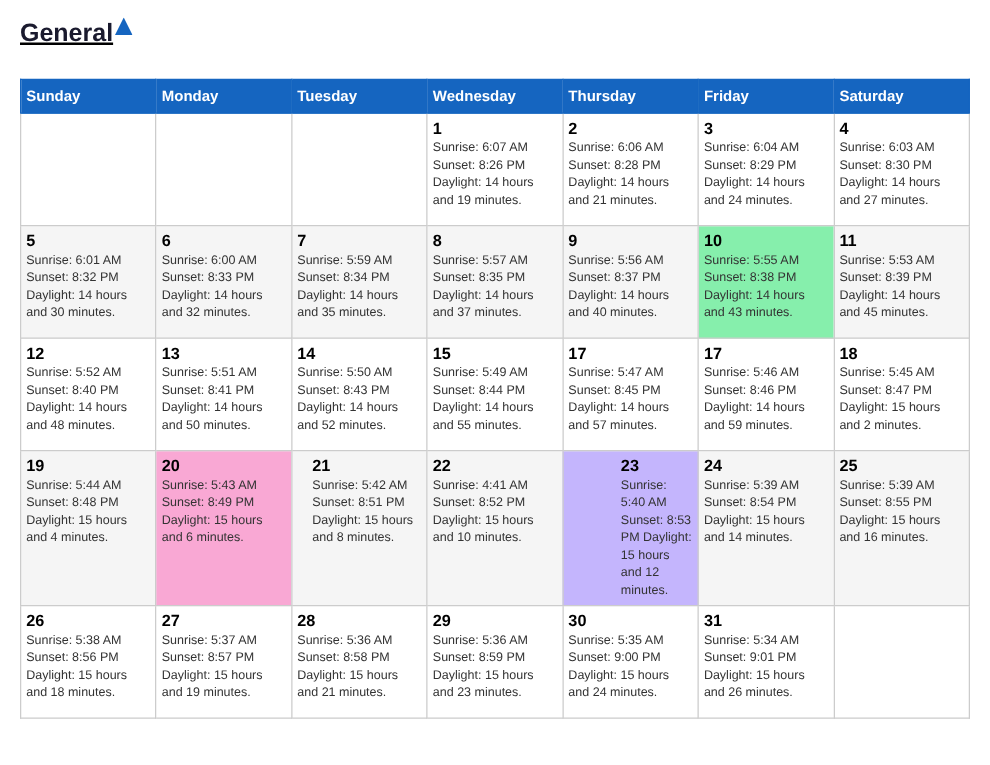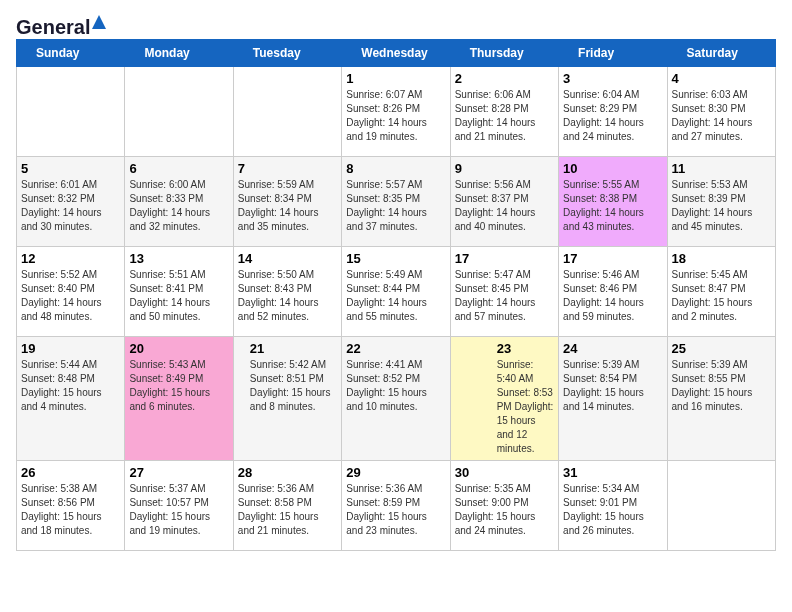--- a/index.html
+++ b/index.html
@@ -7,21 +7,22 @@
       font-family: Arial, sans-serif;
       background: #fff;
       width: 792px;
       min-height: 612px;
       padding: 16px;
     }
     .header {
       display: flex;
       justify-content: space-between;
       align-items: flex-start;
-      margin-bottom: 4px;
+      margin-bottom: 28px;
+      text-decoration: underline;
     }
     .logo {
       display: flex;
       flex-direction: column;
       align-items: flex-start;
     }
     .logo-text {
       display: flex;
       align-items: center;
     }
@@ -38,21 +39,21 @@
       color: #333;
     }
     .calendar {
       width: 100%;
       border-collapse: collapse;
       font-size: 11px;
     }
     .calendar th {
       background: #1565c0;
       color: #fff;
-      padding: 6px 19px;
+      padding: 6px 4px;
       text-align: left;
       font-size: 12px;
       border: 1px solid #1565c0;
     }
     .calendar td {
       border: 1px solid #ccc;
       vertical-align: top;
       padding: 4px;
       width: calc(100% / 7);
       height: 90px;
@@ -171,21 +172,21 @@
 Daylight: 14 hours
 and 37 minutes.</div>
         </td>
         <td style="background: rgb(245, 245, 245);">
           <div class="day-number">9</div>
           <div class="day-info">Sunrise: 5:56 AM
 Sunset: 8:37 PM
 Daylight: 14 hours
 and 40 minutes.</div>
         </td>
-        <td style="background: #f0abfc;">
+        <td style="background: #86efac;">
           <div class="day-number">10</div>
           <div class="day-info">Sunrise: 5:55 AM
 Sunset: 8:38 PM
 Daylight: 14 hours
 and 43 minutes.</div>
         </td>
         <td style="background: rgb(245, 245, 245);">
           <div class="day-number">11</div>
           <div class="day-info">Sunrise: 5:53 AM
 Sunset: 8:39 PM
@@ -266,21 +267,21 @@
 Daylight: 15 hours
 and 8 minutes.</div>
         </td>
         <td style="background: rgb(245, 245, 245);">
           <div class="day-number">22</div>
           <div class="day-info">Sunrise: 4:41 AM
 Sunset: 8:52 PM
 Daylight: 15 hours
 and 10 minutes.</div>
         </td>
-        <td style="background: #fef9c3; padding-left: 46px;">
+        <td style="background: #c4b5fd; padding-left: 46px;">
           <div class="day-number">23</div>
           <div class="day-info">Sunrise: 5:40 AM
 Sunset: 8:53 PM
 Daylight: 15 hours
 and 12 minutes.</div>
         </td>
         <td style="background: rgb(245, 245, 245);">
           <div class="day-number">24</div>
           <div class="day-info">Sunrise: 5:39 AM
 Sunset: 8:54 PM
@@ -299,21 +300,21 @@
         <td>
           <div class="day-number">26</div>
           <div class="day-info">Sunrise: 5:38 AM
 Sunset: 8:56 PM
 Daylight: 15 hours
 and 18 minutes.</div>
         </td>
         <td>
           <div class="day-number">27</div>
           <div class="day-info">Sunrise: 5:37 AM
-Sunset: 10:57 PM
+Sunset: 8:57 PM
 Daylight: 15 hours
 and 19 minutes.</div>
         </td>
         <td>
           <div class="day-number">28</div>
           <div class="day-info">Sunrise: 5:36 AM
 Sunset: 8:58 PM
 Daylight: 15 hours
 and 21 minutes.</div>
         </td>

